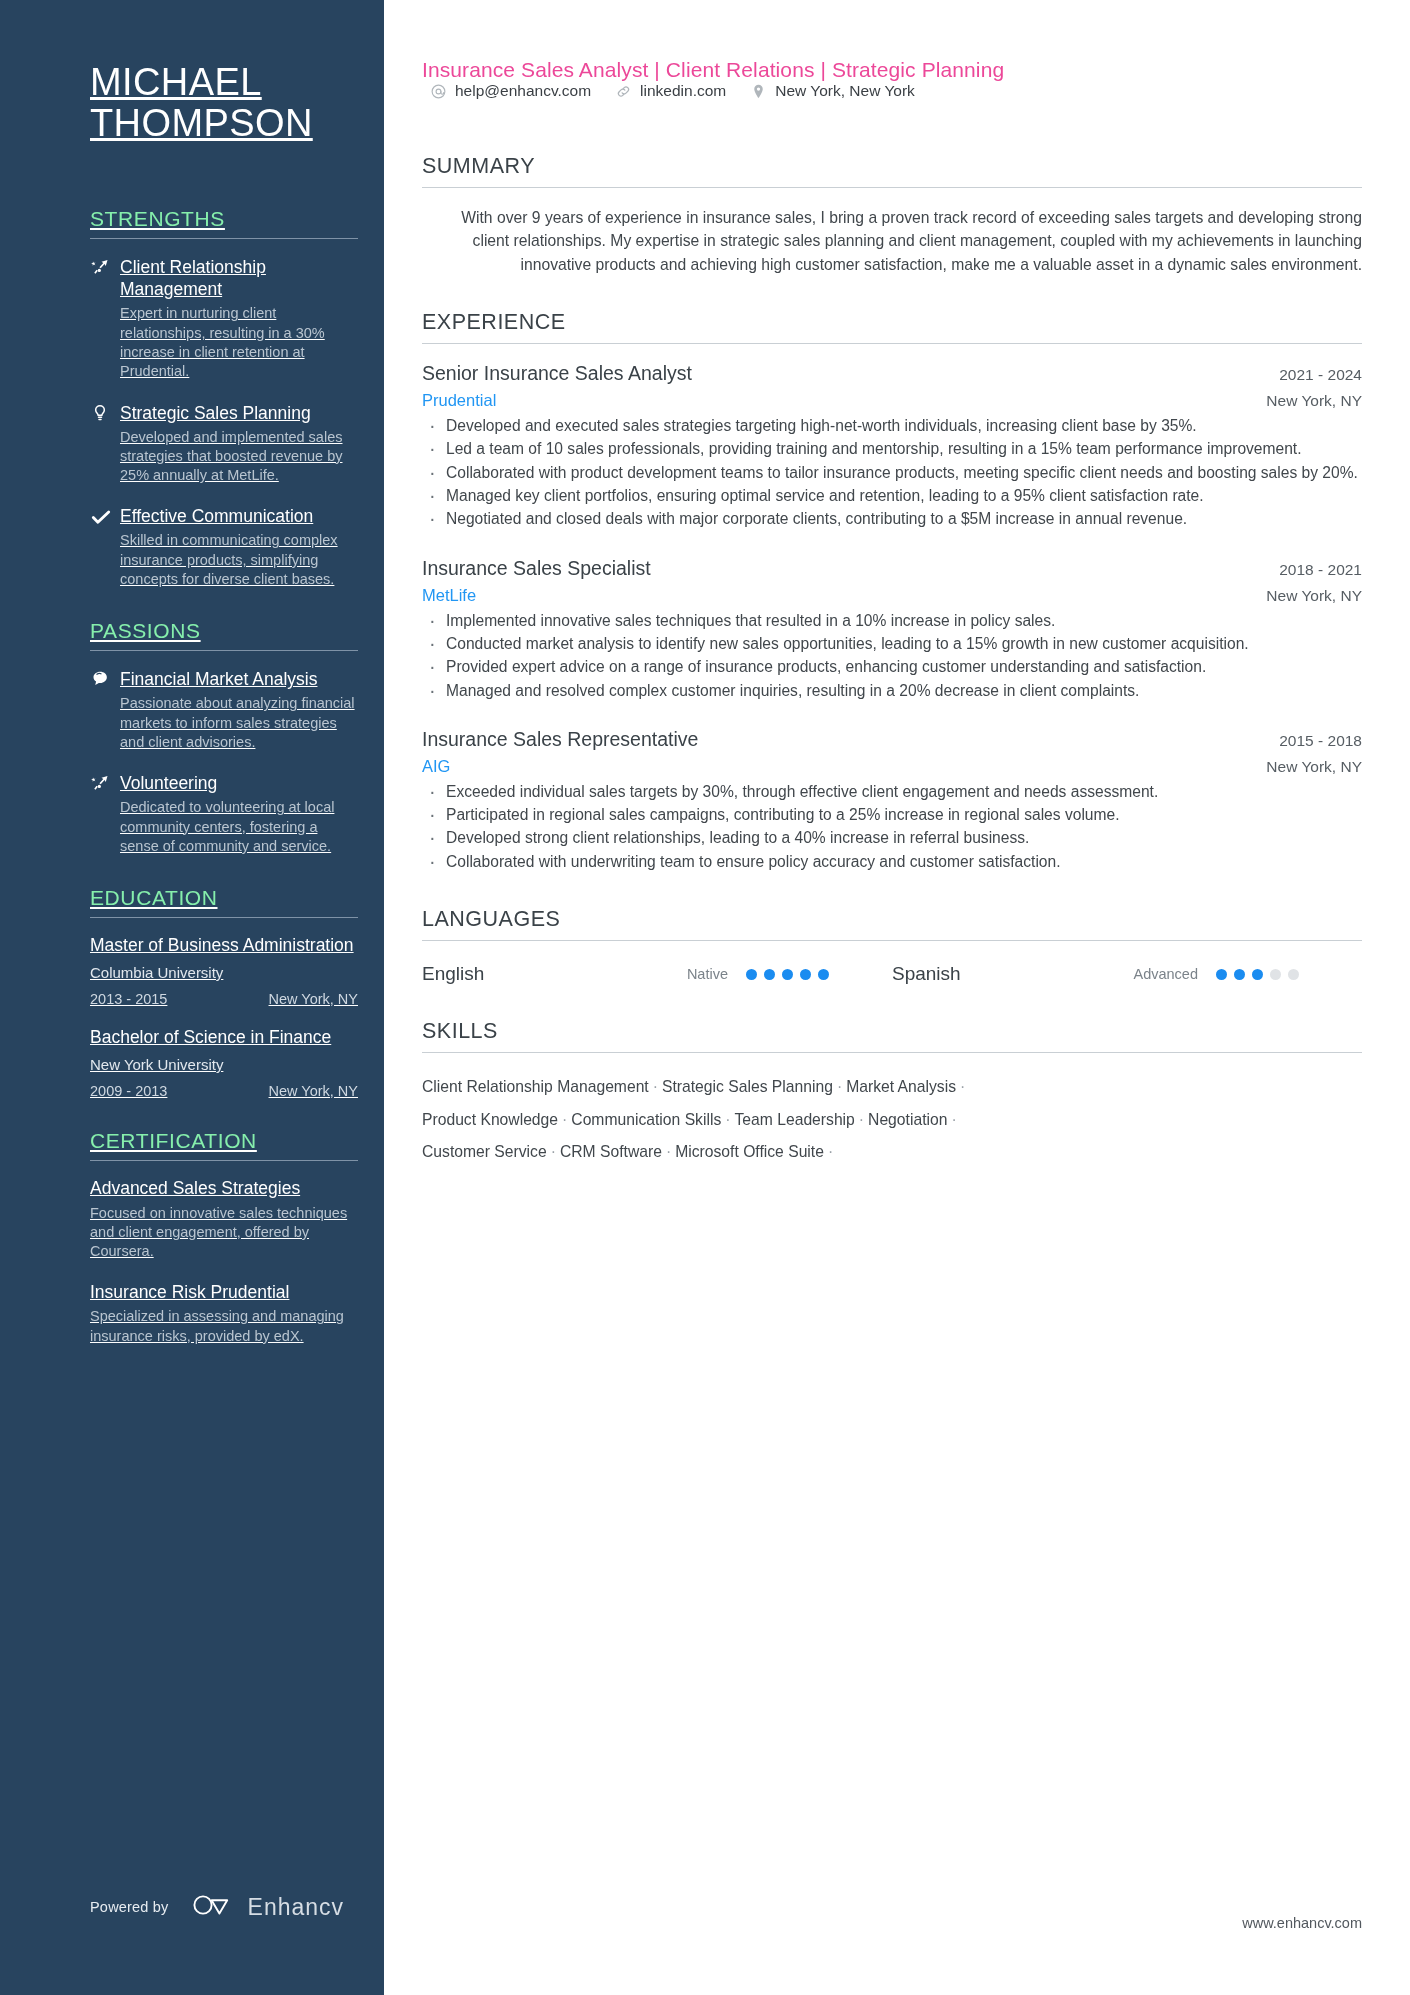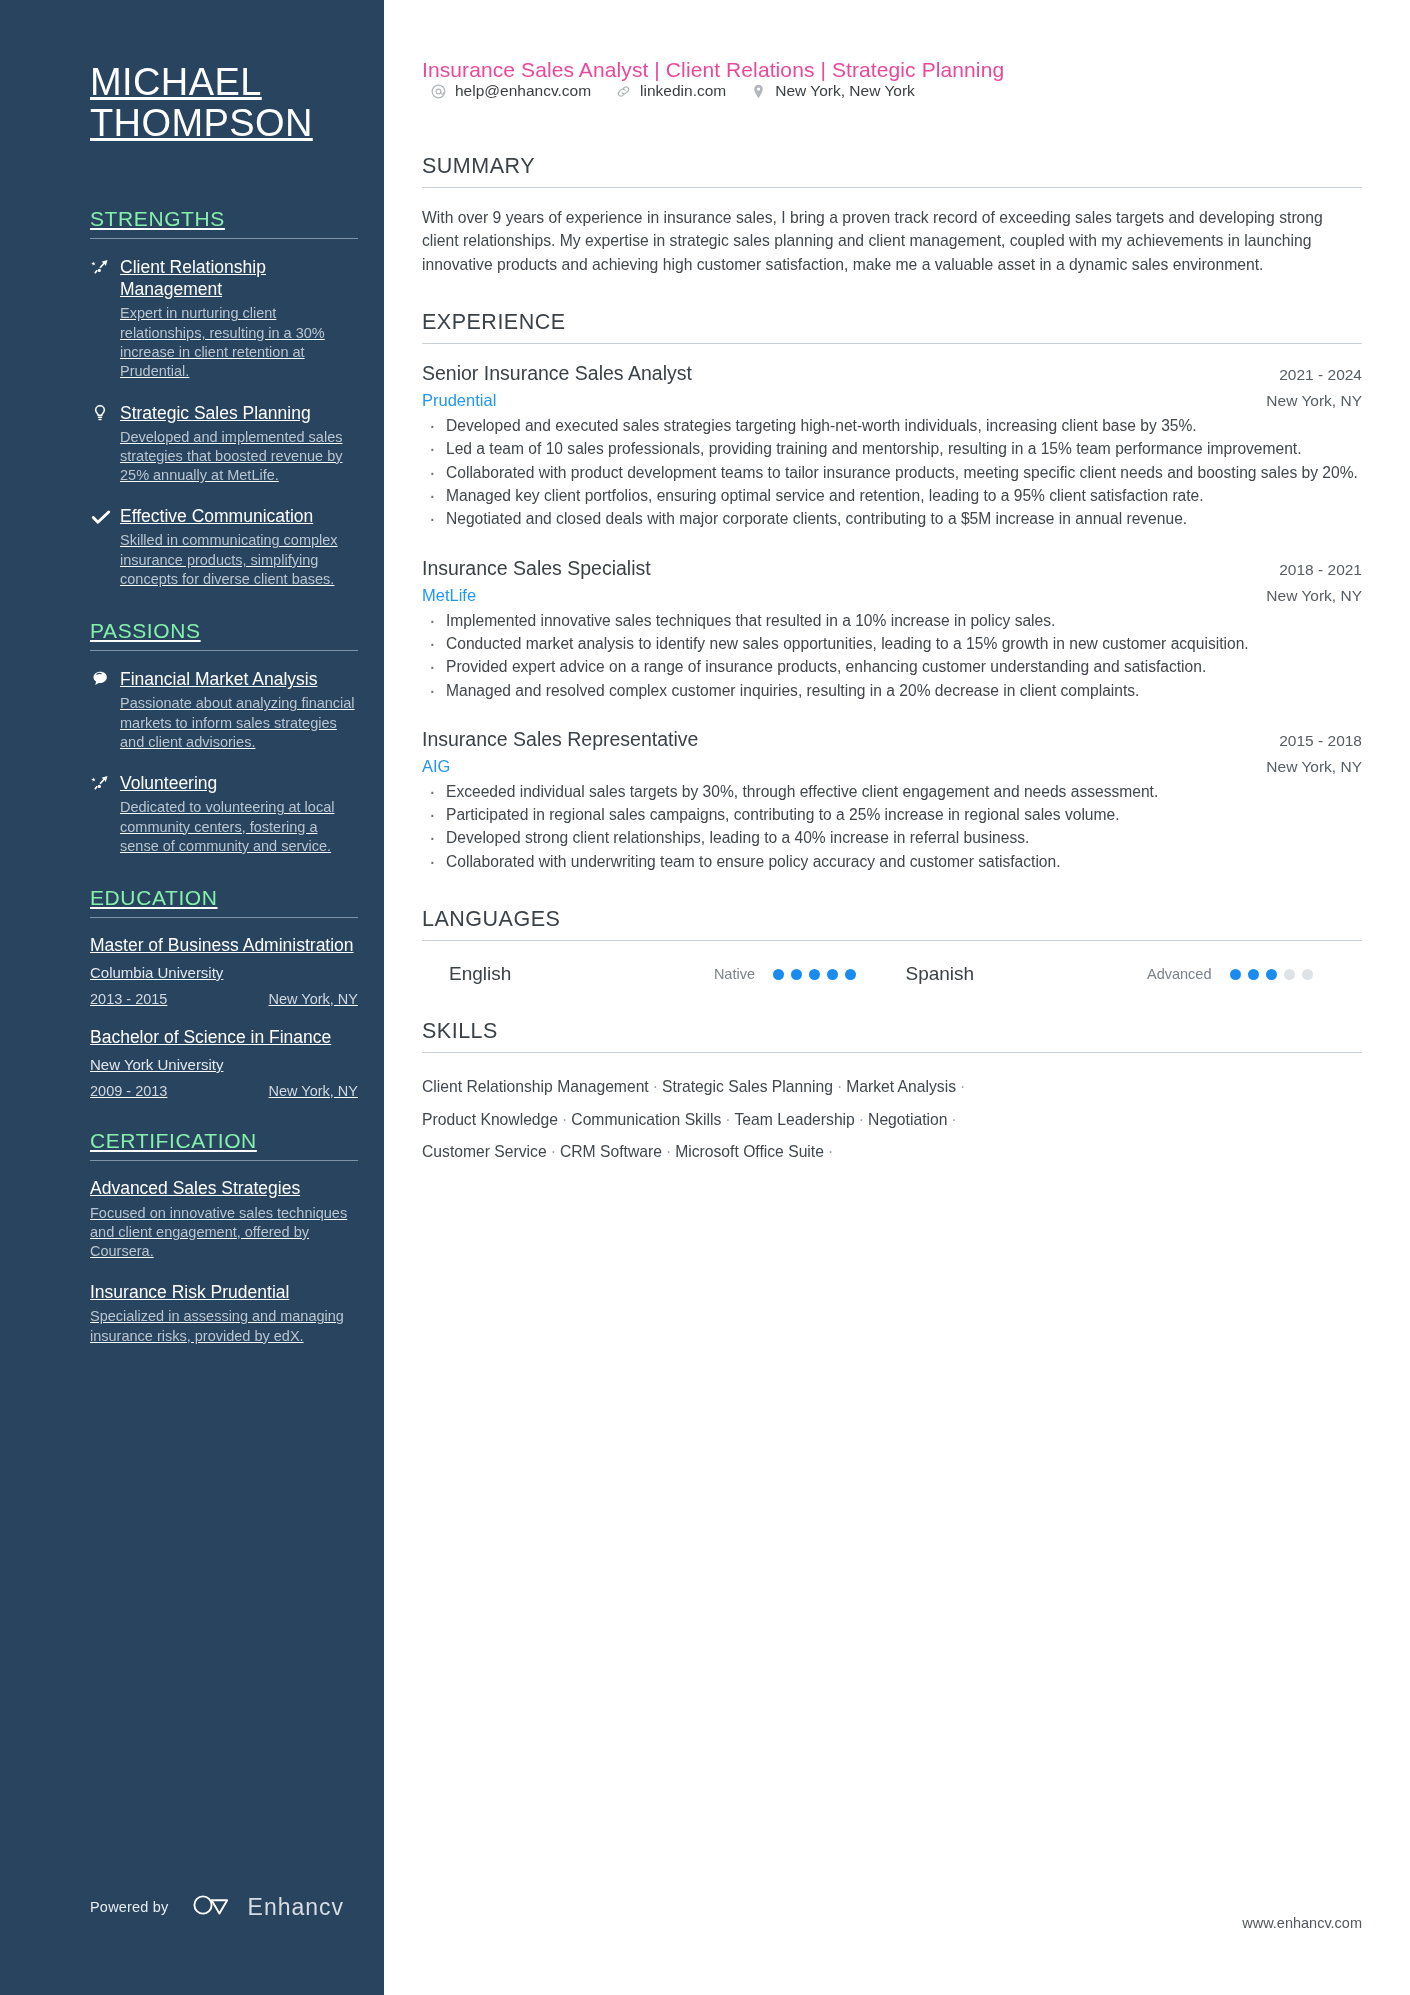--- a/index.html
+++ b/index.html
@@ -181,20 +181,21 @@
   }
   .m-rule {
     height: 1px;
     background: #c9cfd4;
     margin-bottom: 18px;
   }
   .summary-text {
     font-size: 15.7px;
     line-height: 1.49;
     color: #41474c;
+    text-align: right;
   }
 
   .job { margin-bottom: 26px; }
   .job-row1 {
     display: flex;
     justify-content: space-between;
     align-items: baseline;
     margin-bottom: 6px;
   }
   .job-title {
@@ -241,21 +242,20 @@
     top: -4px;
     font-size: 20px;
     color: #6b7278;
   }
 
   
   .lang-row {
     display: flex;
     align-items: center;
     padding-top: 4px;
-    margin-left: 27px;
   }
   .lang-block {
     display: flex;
     align-items: center;
     width: 50%;
   }
   .lang-name {
     font-size: 19px;
     color: #3a4248;
     width: 178px;

